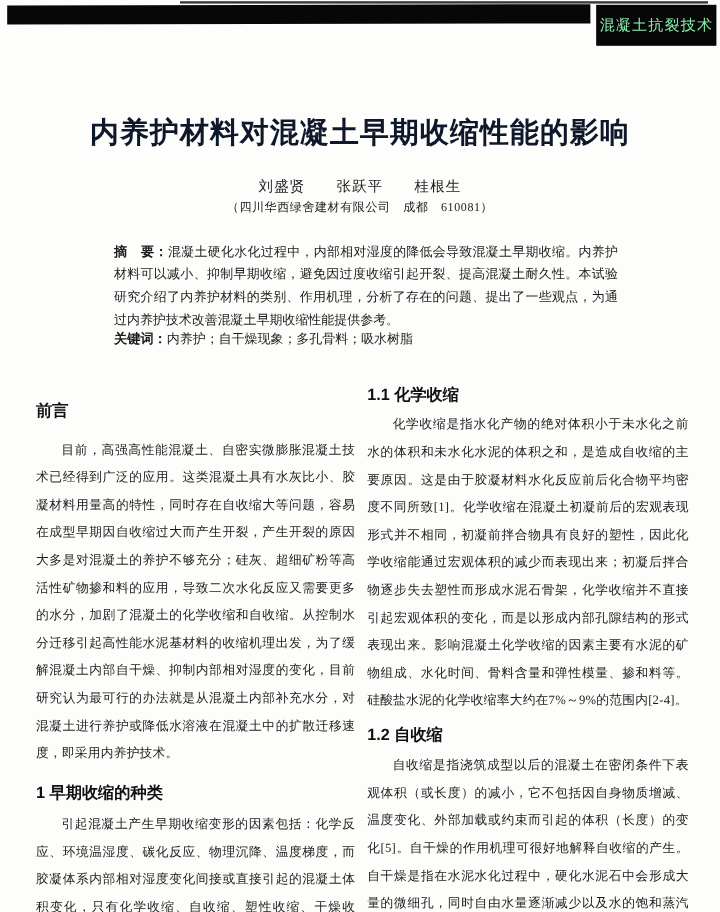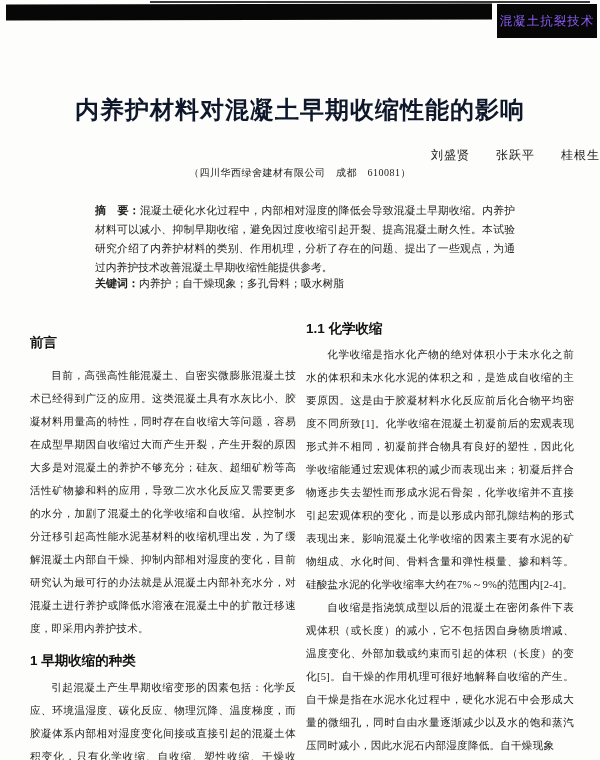--- a/index.html
+++ b/index.html
@@ -12,35 +12,35 @@
   .hairline{
     position:absolute;top:1px;left:150px;width:440px;height:2px;
     background:#161616;opacity:.85;
   }
   .header-bar{
     position:absolute;left:6px;top:4px;width:486px;height:16px;
     background:#070707;transform:rotate(-0.12deg);
   }
   .header-tab{
     position:absolute;left:497px;top:4px;width:100px;height:34px;
-    background:#070707;color:#8b5cf6;
+    background:#070707;color:#86efac;
     display:flex;align-items:center;justify-content:center;
     font-family:"Liberation Sans","DejaVu Sans",sans-serif;
     font-size:12.5px;letter-spacing:1px;white-space:nowrap;
     box-shadow:inset 0 0 0 1px #070707;
     text-align:right;
   }
   .title{
     position:absolute;left:0;right:0;top:94px;margin:0;
     text-align:center;font-family:"Liberation Sans","DejaVu Sans",sans-serif;
     font-weight:bold;font-size:24px;letter-spacing:1px;color:#0f172a;
   }
   .authors{
     position:absolute;left:0;right:0;top:147px;margin:0;
-    text-align:right;font-size:12px;letter-spacing:1px;
+    text-align:center;font-size:12px;letter-spacing:1px;
   }
   .affiliation{
     position:absolute;left:0;right:0;top:166px;margin:0;
     text-align:center;font-size:10px;letter-spacing:.5px;
   }
   .abstract{
     position:absolute;left:95px;top:201px;width:420px;
     font-size:10.8px;line-height:19px;text-align:justify;
   }
   .abstract .lbl,.keywords .lbl{
@@ -91,14 +91,15 @@
 <div class="col col-left">
   <h3 class="h-fore">前言</h3>
   <p>目前，高强高性能混凝土、自密实微膨胀混凝土技术已经得到广泛的应用。这类混凝土具有水灰比小、胶凝材料用量高的特性，同时存在自收缩大等问题，容易在成型早期因自收缩过大而产生开裂，产生开裂的原因大多是对混凝土的养护不够充分；硅灰、超细矿粉等高活性矿物掺和料的应用，导致二次水化反应又需要更多的水分，加剧了混凝土的化学收缩和自收缩。从控制水分迁移引起高性能水泥基材料的收缩机理出发，为了缓解混凝土内部自干燥、抑制内部相对湿度的变化，目前研究认为最可行的办法就是从混凝土内部补充水分，对混凝土进行养护或降低水溶液在混凝土中的扩散迁移速度，即采用内养护技术。</p>
   <h3 class="h-types">1 早期收缩的种类</h3>
   <p>引起混凝土产生早期收缩变形的因素包括：化学反应、环境温湿度、碳化反应、物理沉降、温度梯度，而胶凝体系内部相对湿度变化间接或直接引起的混凝土体积变化，只有化学收缩、自收缩、塑性收缩、干燥收缩。</p>
 </div>
 
 <div class="col col-right">
   <h3 class="h-chem">1.1 化学收缩</h3>
   <p>化学收缩是指水化产物的绝对体积小于未水化之前水的体积和未水化水泥的体积之和，是造成自收缩的主要原因。这是由于胶凝材料水化反应前后化合物平均密度不同所致[1]。化学收缩在混凝土初凝前后的宏观表现形式并不相同，初凝前拌合物具有良好的塑性，因此化学收缩能通过宏观体积的减少而表现出来；初凝后拌合物逐步失去塑性而形成水泥石骨架，化学收缩并不直接引起宏观体积的变化，而是以形成内部孔隙结构的形式表现出来。影响混凝土化学收缩的因素主要有水泥的矿物组成、水化时间、骨料含量和弹性模量、掺和料等。硅酸盐水泥的化学收缩率大约在7%～9%的范围内[2-4]。</p>
+  <h3 class="h-auto">1.2 自收缩</h3>
   <p>自收缩是指浇筑成型以后的混凝土在密闭条件下表观体积（或长度）的减小，它不包括因自身物质增减、温度变化、外部加载或约束而引起的体积（长度）的变化[5]。自干燥的作用机理可很好地解释自收缩的产生。自干燥是指在水泥水化过程中，硬化水泥石中会形成大量的微细孔，同时自由水量逐渐减少以及水的饱和蒸汽压同时减小，因此水泥石内部湿度降低。自干燥现象</p>
 </div>
 
 </body></html>

